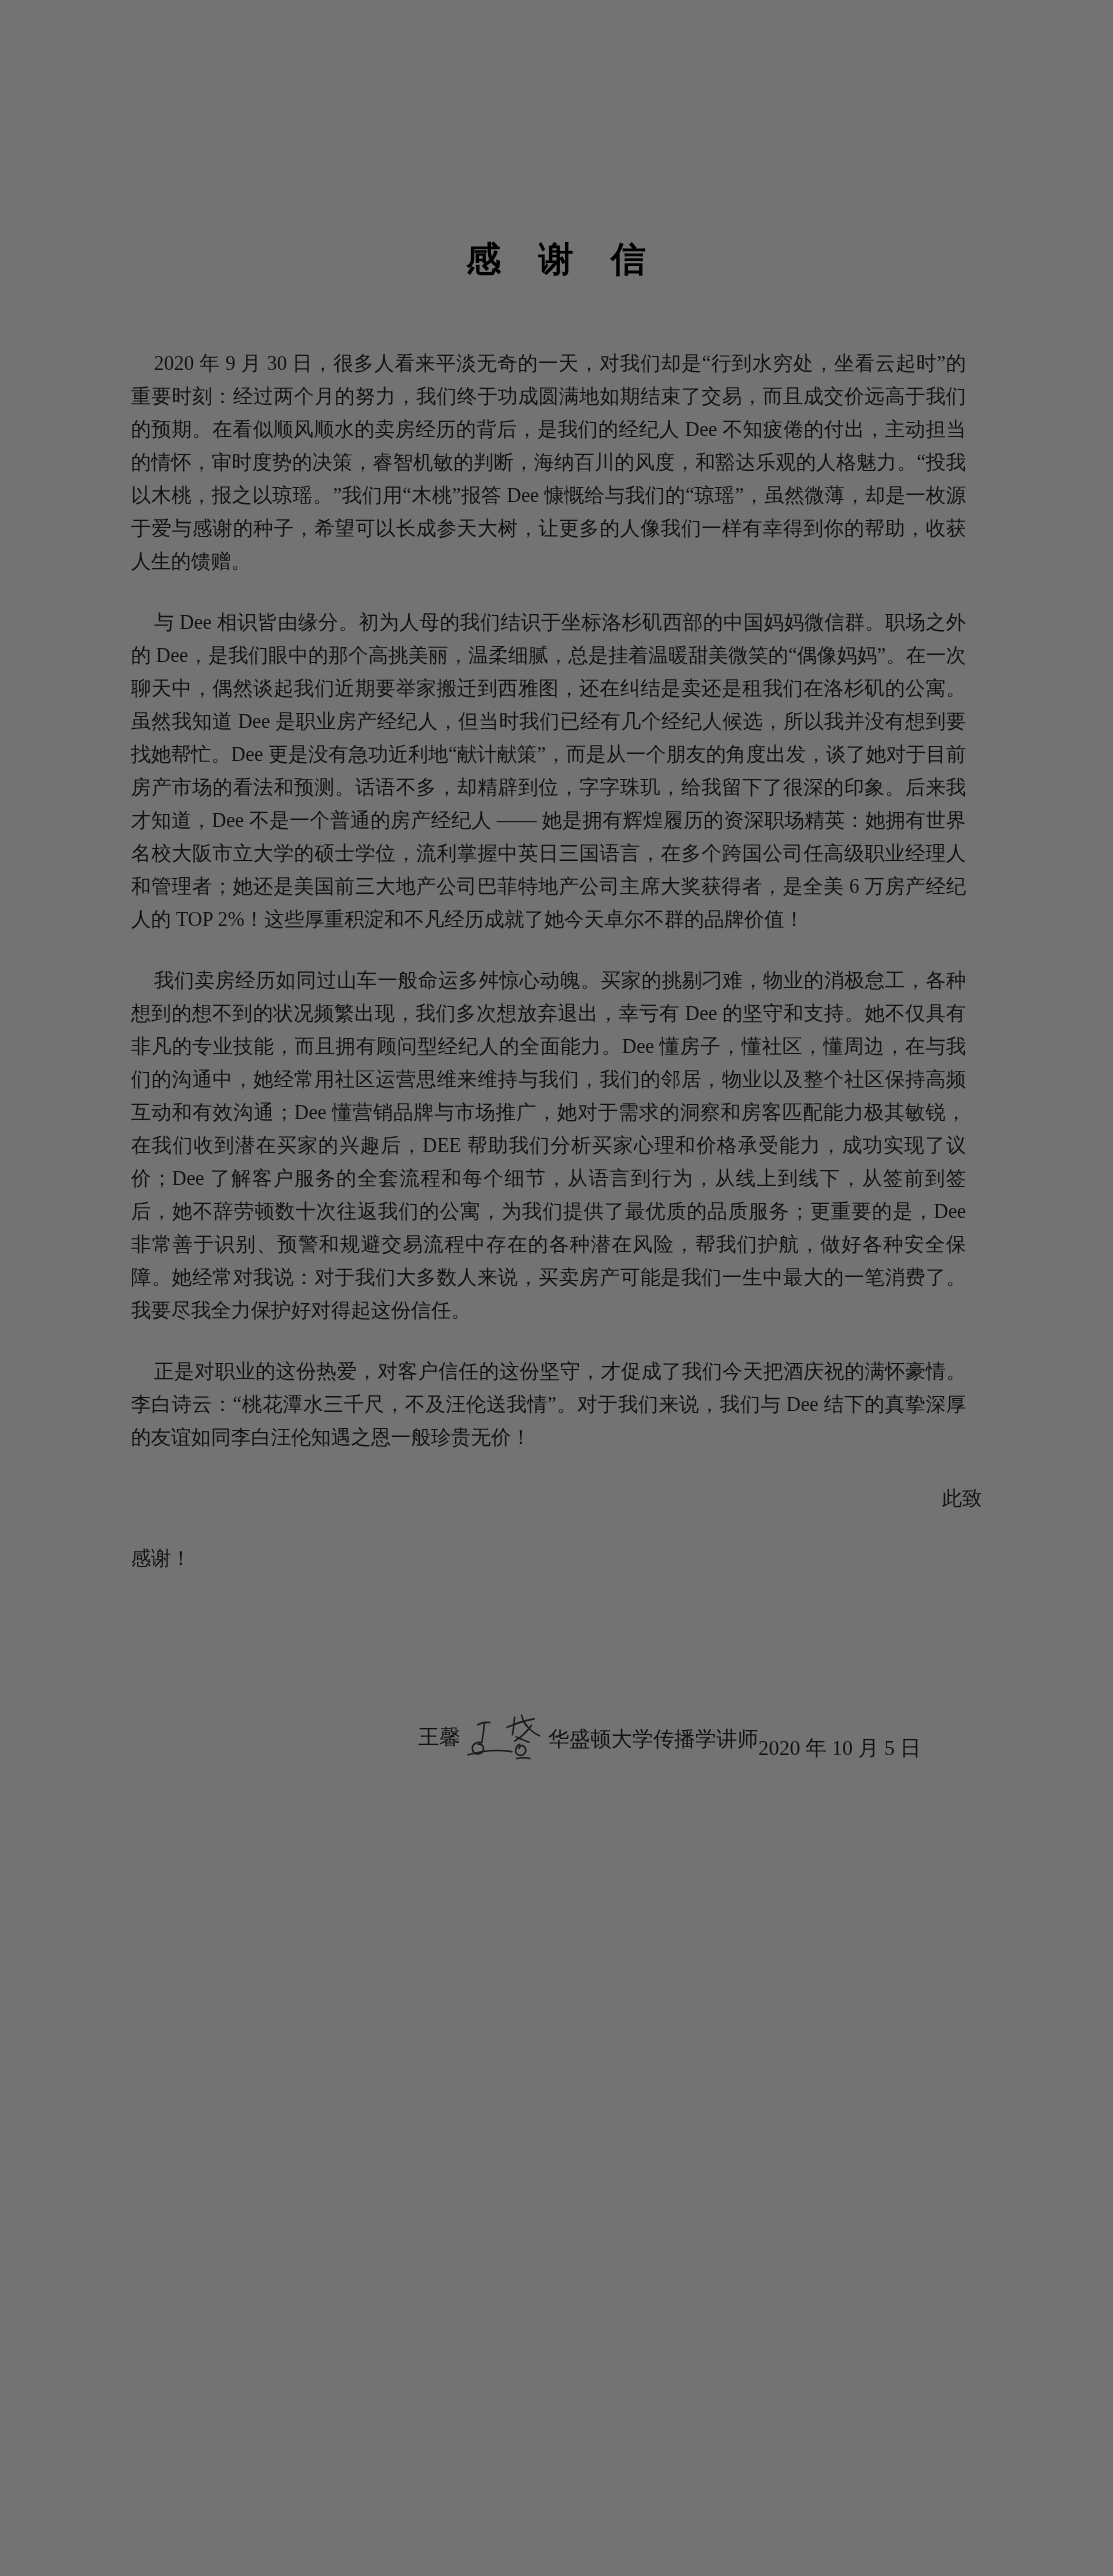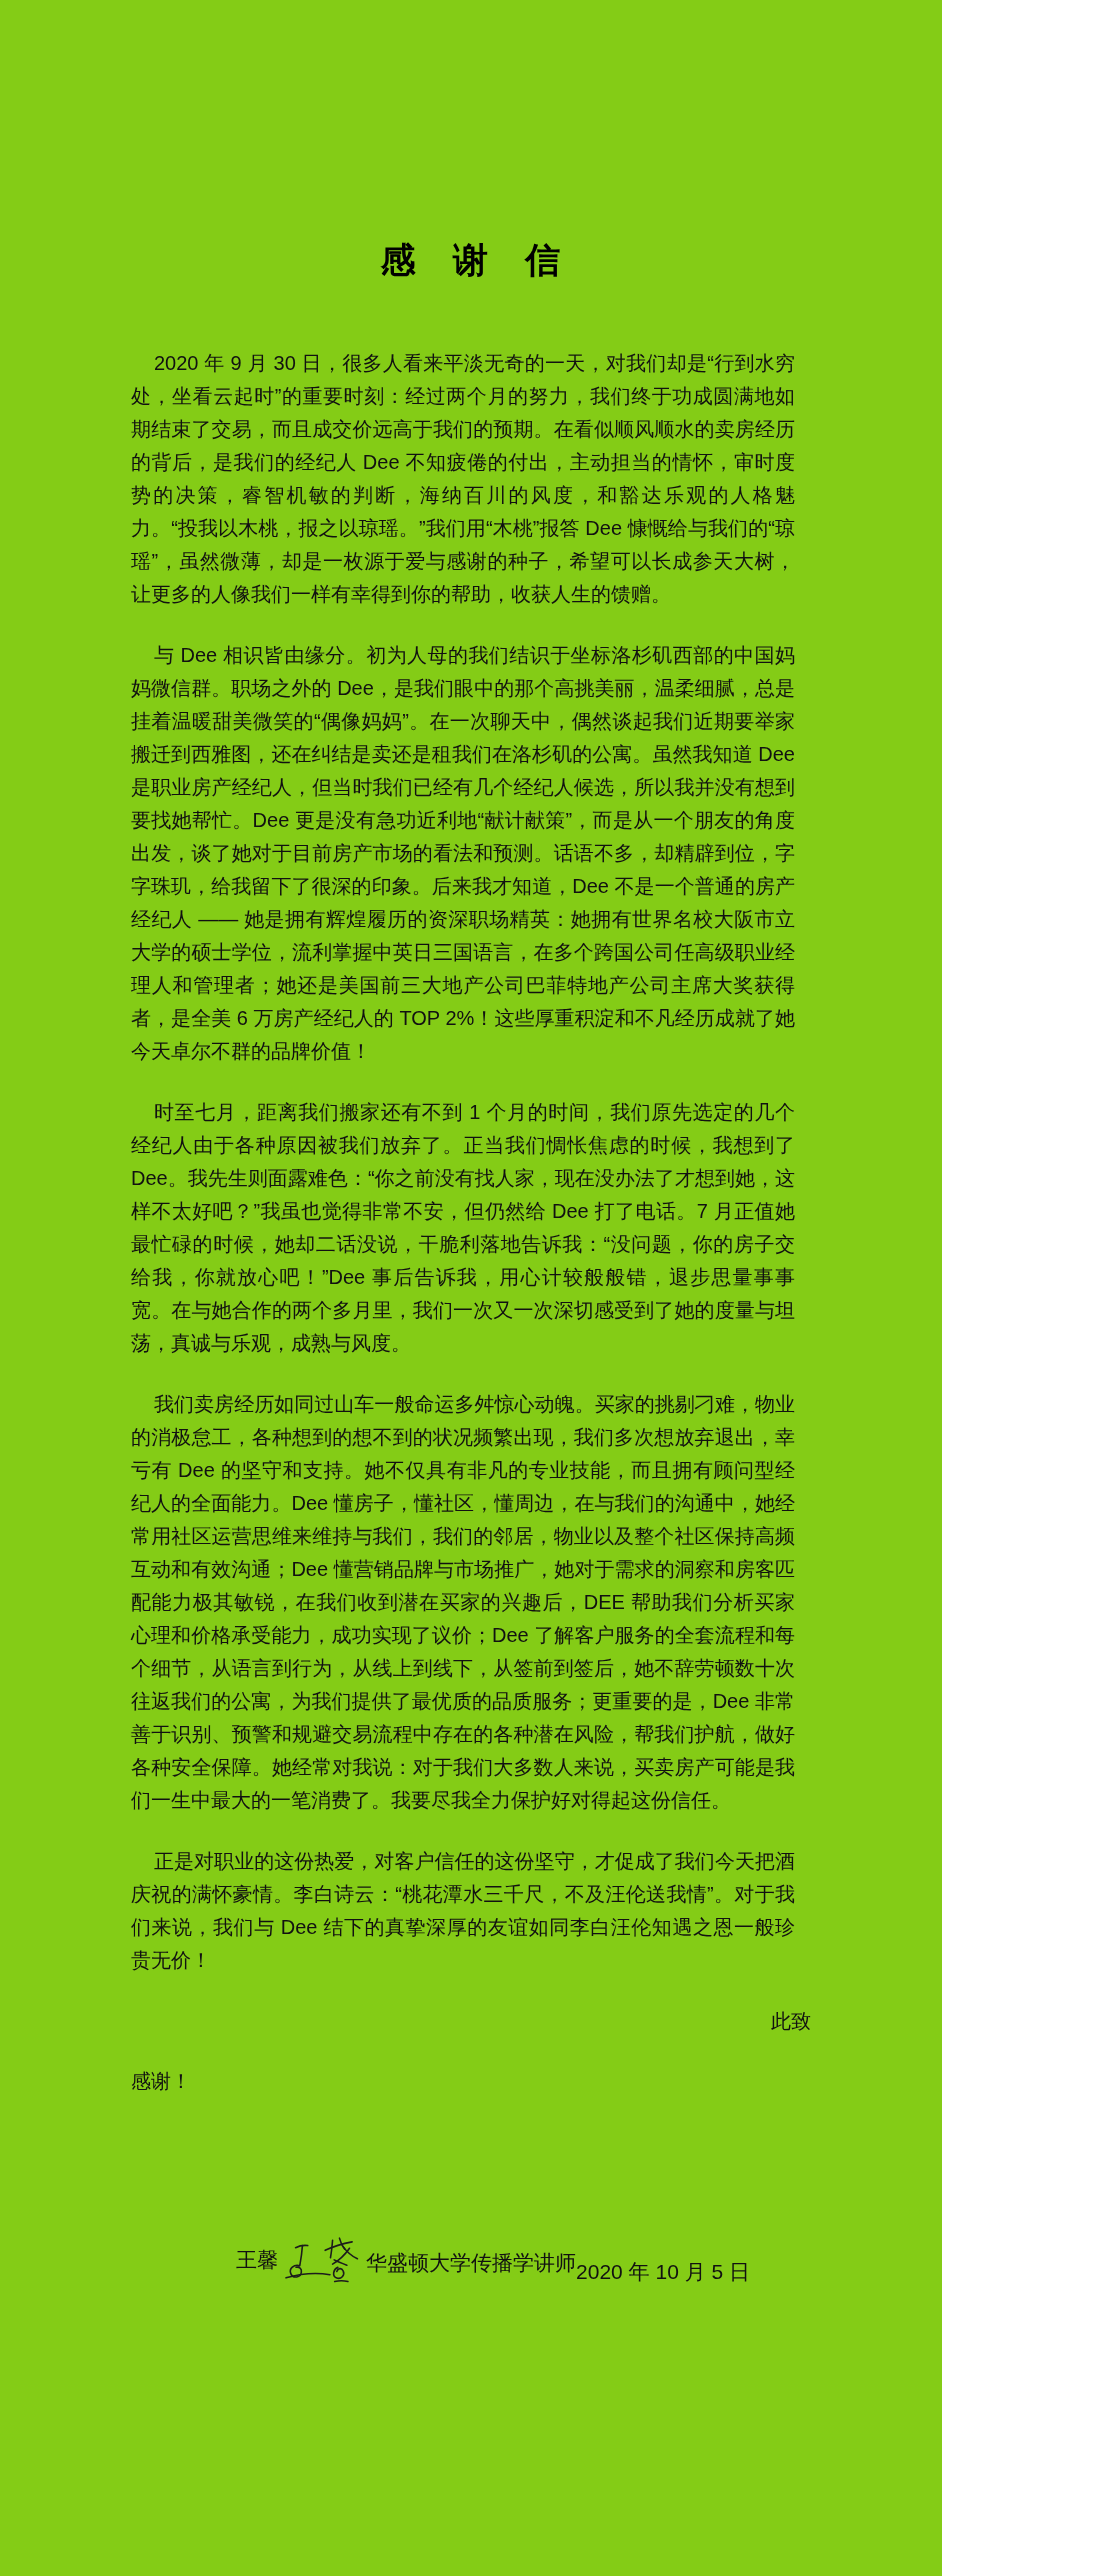--- a/index.html
+++ b/index.html
@@ -2,24 +2,24 @@
 <html style="font-size:9.3px"><head>
 <meta charset="utf-8">
 <style>
   html, body {
     margin: 0;
     padding: 0;
     background: #ffffff;
   }
   .page {
     position: relative;
-    width: 942px;
+    width: 1113px;
     height: 2576px;
-    background: #84cc16;
-    font-family: Liberation Sans, sans-serif;
+    background: #737373;
+    font-family: Liberation Serif, serif;
     color: #111111;
     overflow: hidden;
   }
   .content {
     padding: 0 131px;
   }
   .title {
     margin: 0;
     padding-top: 241px;
     text-align: center;
@@ -91,21 +91,20 @@
   <div class="content">
 
     <h1 class="title">感　谢　信</h1>
 
     <div class="body">
 
       <p class="para">2020 年 9 月 30 日，很多人看来平淡无奇的一天，对我们却是“行到水穷处，坐看云起时”的重要时刻：经过两个月的努力，我们终于功成圆满地如期结束了交易，而且成交价远高于我们的预期。在看似顺风顺水的卖房经历的背后，是我们的经纪人 Dee 不知疲倦的付出，主动担当的情怀，审时度势的决策，睿智机敏的判断，海纳百川的风度，和豁达乐观的人格魅力。“投我以木桃，报之以琼瑶。”我们用“木桃”报答 Dee 慷慨给与我们的“琼瑶”，虽然微薄，却是一枚源于爱与感谢的种子，希望可以长成参天大树，让更多的人像我们一样有幸得到你的帮助，收获人生的馈赠。</p>
 
       <p class="para">与 Dee 相识皆由缘分。初为人母的我们结识于坐标洛杉矶西部的中国妈妈微信群。职场之外的 Dee，是我们眼中的那个高挑美丽，温柔细腻，总是挂着温暖甜美微笑的“偶像妈妈”。在一次聊天中，偶然谈起我们近期要举家搬迁到西雅图，还在纠结是卖还是租我们在洛杉矶的公寓。虽然我知道 Dee 是职业房产经纪人，但当时我们已经有几个经纪人候选，所以我并没有想到要找她帮忙。Dee 更是没有急功近利地“献计献策”，而是从一个朋友的角度出发，谈了她对于目前房产市场的看法和预测。话语不多，却精辟到位，字字珠玑，给我留下了很深的印象。后来我才知道，Dee 不是一个普通的房产经纪人 —— 她是拥有辉煌履历的资深职场精英：她拥有世界名校大阪市立大学的硕士学位，流利掌握中英日三国语言，在多个跨国公司任高级职业经理人和管理者；她还是美国前三大地产公司巴菲特地产公司主席大奖获得者，是全美 6 万房产经纪人的 TOP 2%！这些厚重积淀和不凡经历成就了她今天卓尔不群的品牌价值！</p>
 
-      <p class="para">时至七月，距离我们搬家还有不到 1 个月的时间，我们原先选定的几个经纪人由于各种原因被我们放弃了。正当我们惆怅焦虑的时候，我想到了 Dee。我先生则面露难色：“你之前没有找人家，现在没办法了才想到她，这样不太好吧？”我虽也觉得非常不安，但仍然给 Dee 打了电话。7 月正值她最忙碌的时候，她却二话没说，干脆利落地告诉我：“没问题，你的房子交给我，你就放心吧！”Dee 事后告诉我，用心计较般般错，退步思量事事宽。在与她合作的两个多月里，我们一次又一次深切感受到了她的度量与坦荡，真诚与乐观，成熟与风度。</p>
 
       <p class="para">我们卖房经历如同过山车一般命运多舛惊心动魄。买家的挑剔刁难，物业的消极怠工，各种想到的想不到的状况频繁出现，我们多次想放弃退出，幸亏有 Dee 的坚守和支持。她不仅具有非凡的专业技能，而且拥有顾问型经纪人的全面能力。Dee 懂房子，懂社区，懂周边，在与我们的沟通中，她经常用社区运营思维来维持与我们，我们的邻居，物业以及整个社区保持高频互动和有效沟通；Dee 懂营销品牌与市场推广，她对于需求的洞察和房客匹配能力极其敏锐，在我们收到潜在买家的兴趣后，DEE 帮助我们分析买家心理和价格承受能力，成功实现了议价；Dee 了解客户服务的全套流程和每个细节，从语言到行为，从线上到线下，从签前到签后，她不辞劳顿数十次往返我们的公寓，为我们提供了最优质的品质服务；更重要的是，Dee 非常善于识别、预警和规避交易流程中存在的各种潜在风险，帮我们护航，做好各种安全保障。她经常对我说：对于我们大多数人来说，买卖房产可能是我们一生中最大的一笔消费了。我要尽我全力保护好对得起这份信任。</p>
 
       <p class="para">正是对职业的这份热爱，对客户信任的这份坚守，才促成了我们今天把酒庆祝的满怀豪情。李白诗云：“桃花潭水三千尺，不及汪伦送我情”。对于我们来说，我们与 Dee 结下的真挚深厚的友谊如同李白汪伦知遇之恩一般珍贵无价！</p>
 
       <p class="cizhi">此致</p>
 
       <p class="thanks">感谢！</p>
 
       <div class="sig-block">

